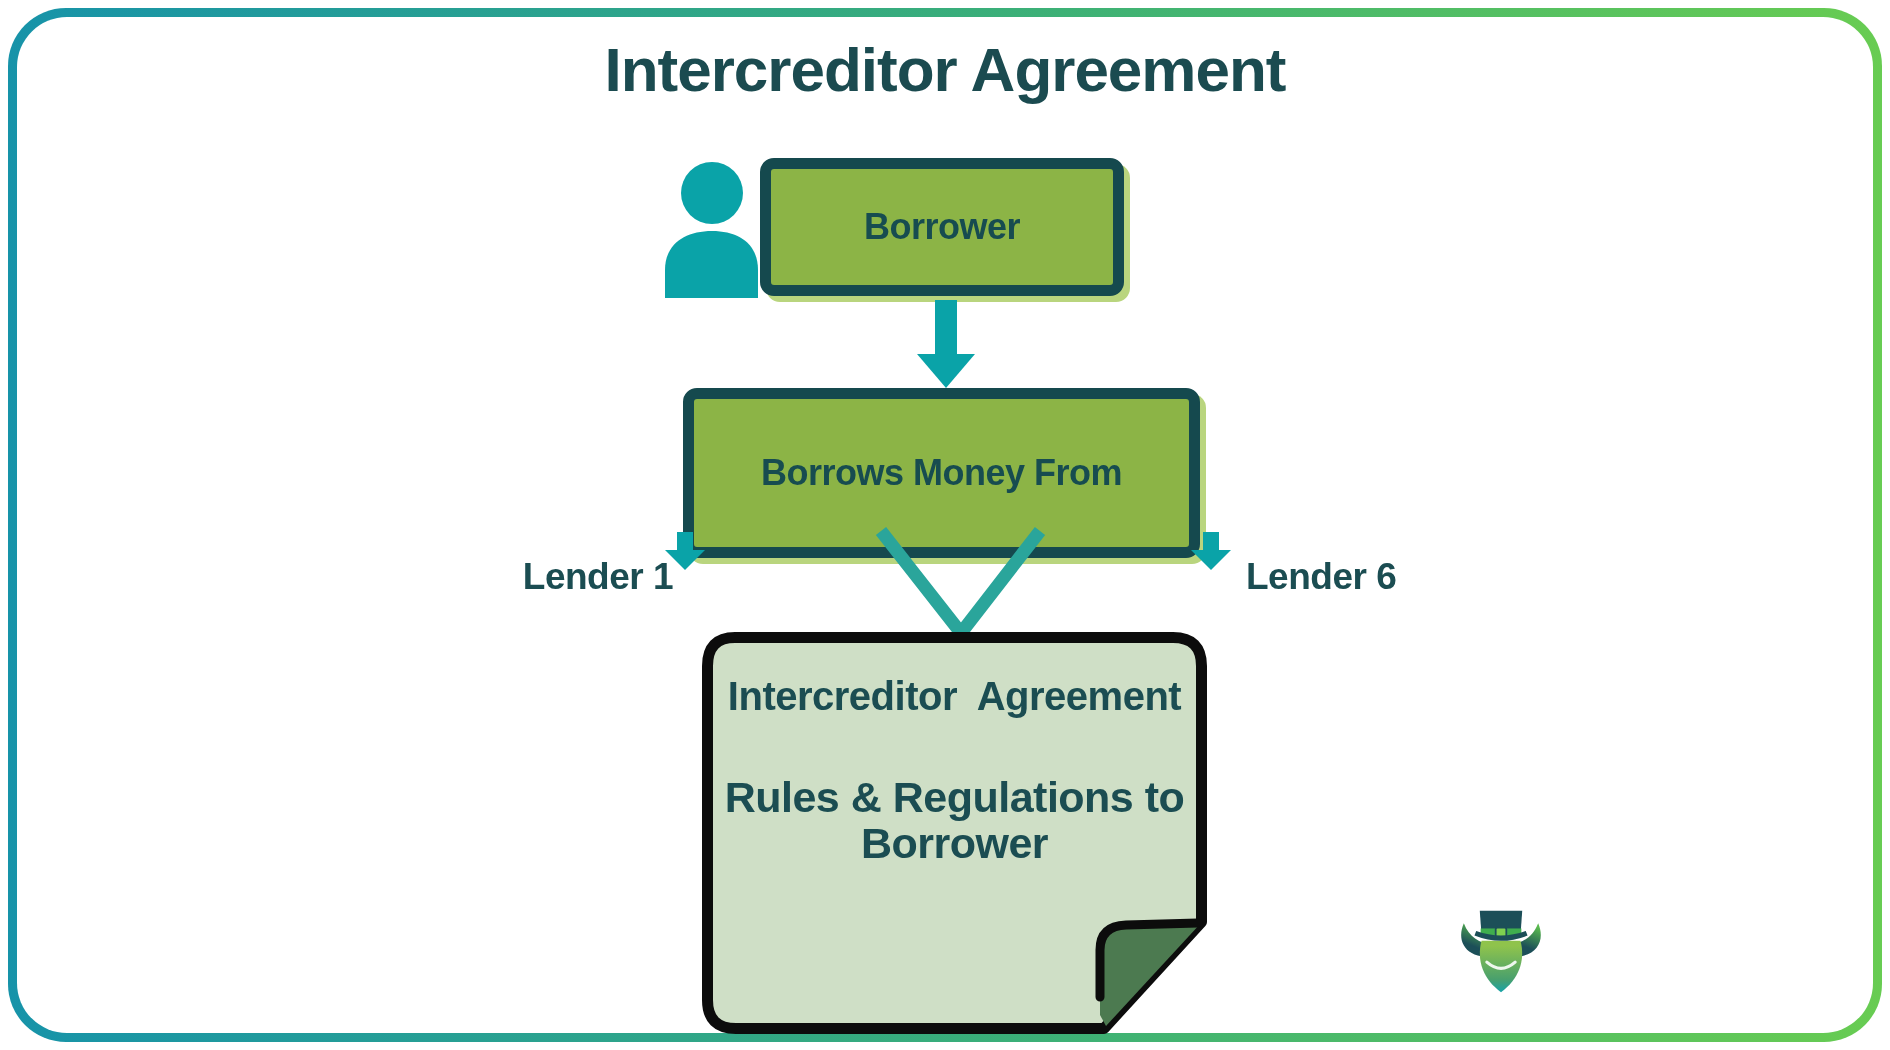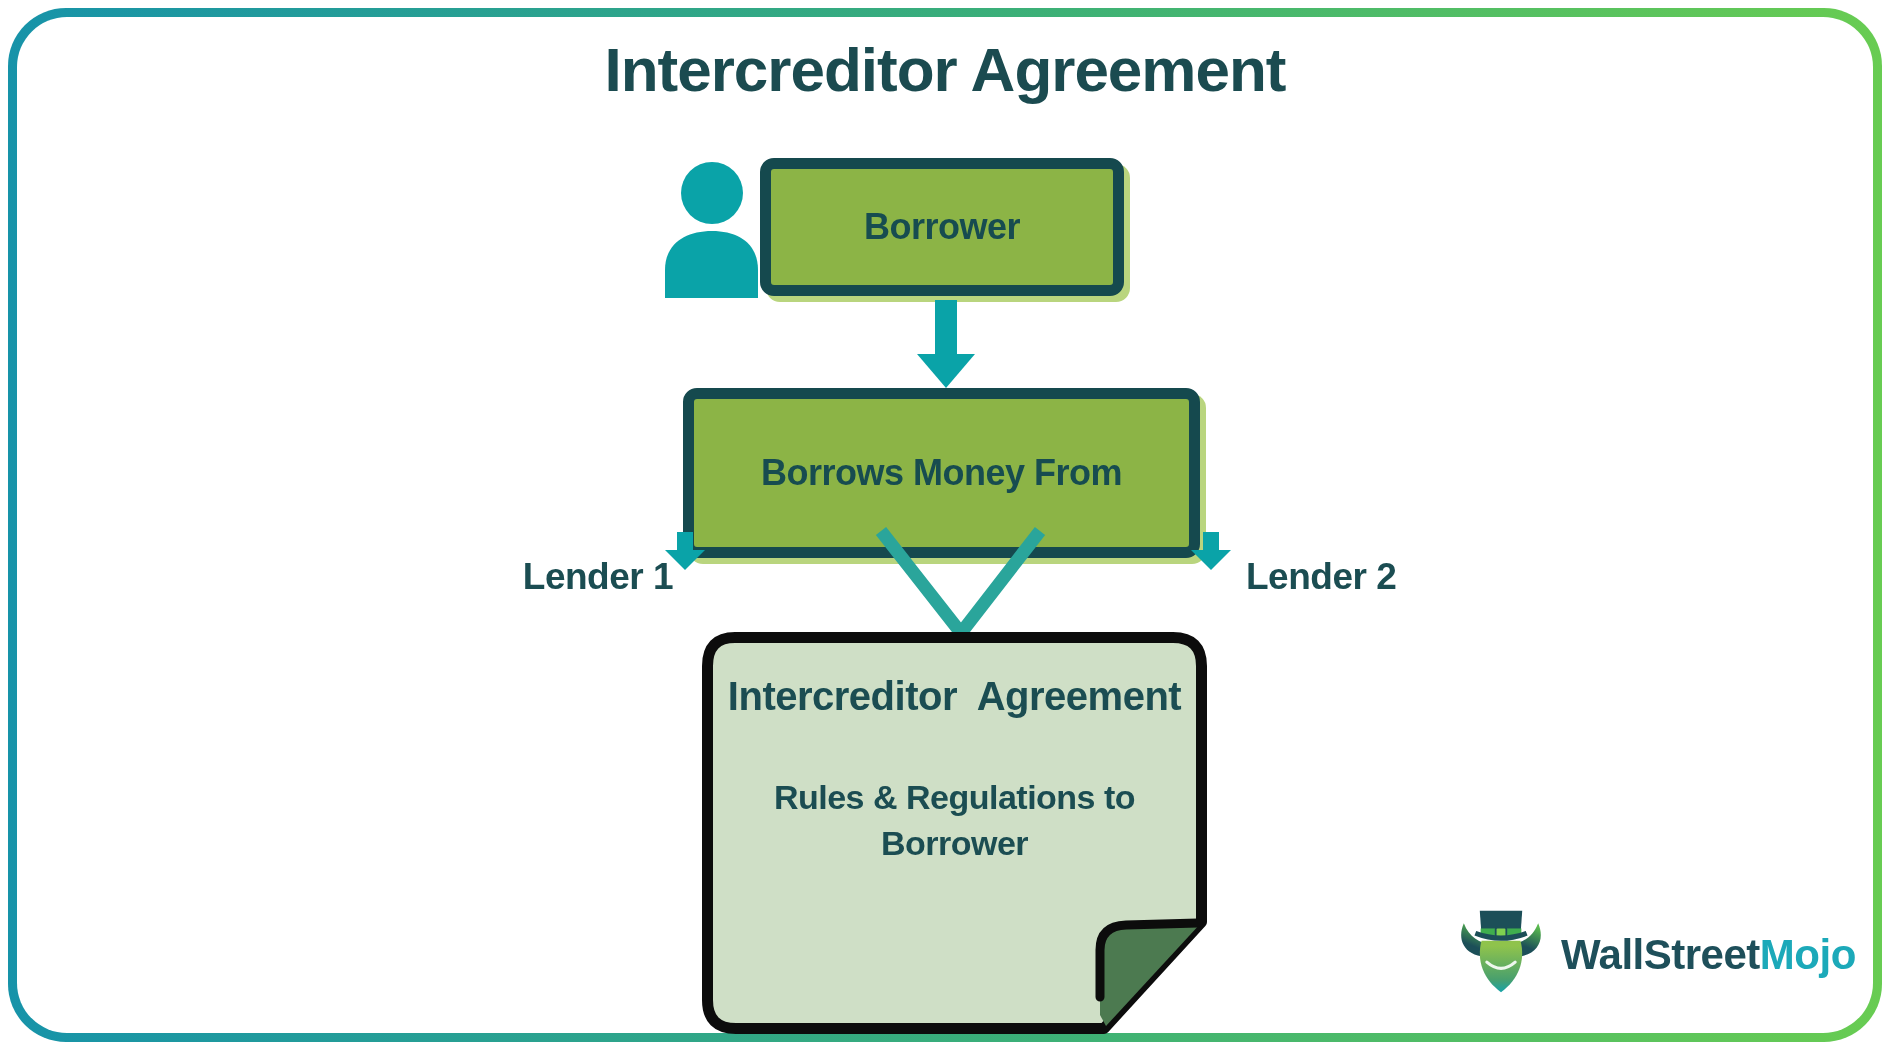--- a/index.html
+++ b/index.html
@@ -46,21 +46,21 @@
   .lender2 { left:1246px; top:556px; }
   .vee { position:absolute; left:873px; top:523px; }
   .note-shape { position:absolute; left:702px; top:632px; }
   .note-heading {
     position:absolute; left:702px; top:674px; width:505px;
     text-align:center; font-size:40px; font-weight:800;
     color:#1b4d52; white-space:pre; letter-spacing:-0.5px;
   }
   .note-body {
     position:absolute; left:702px; top:774px; width:505px;
-    text-align:center; font-size:34px; font-weight:800;
+    text-align:center; font-size:43px; font-weight:800;
     color:#1b4d52; line-height:46px; letter-spacing:-0.5px;
   }
   .note-body div { white-space:pre; }
   .logo {
     position:absolute; left:1455px; top:903px; height:104px;
     display:flex; align-items:center; gap:14px;
   }
   .logo-text { font-size:42px; font-weight:800; letter-spacing:-0.5px; }
   .logo-text .p1 { color:#1e4f5a; }
   .logo-text .p2 { color:#1ca9b9; }
@@ -98,21 +98,21 @@
     <rect x="12" y="0" width="16" height="19" fill="#0aa3a8"></rect>
     <polygon points="0,18 40,18 20,38" fill="#0aa3a8"></polygon>
   </svg>
 
   <svg class="arrow arrow-small-right" width="40" height="38" viewBox="0 0 40 38">
     <rect x="12" y="0" width="16" height="19" fill="#0aa3a8"></rect>
     <polygon points="0,18 40,18 20,38" fill="#0aa3a8"></polygon>
   </svg>
 
   <div class="lender lender1">Lender 1</div>
-  <div class="lender lender2">Lender 2</div>
+  <div class="lender lender2">Lender 6</div>
 
   <svg class="vee" width="175" height="118" viewBox="0 0 175 118">
     <polyline points="8,8 88,110 167,8" fill="none" stroke="#2aa59b" stroke-width="13"></polyline>
   </svg>
 
   <svg class="note-shape" width="505" height="402" viewBox="0 0 505 402">
     <path d="M33 5.5 L471 5.5 Q499.5 5.5 499.5 34 L499.5 290 L402 396.5 L34 396.5 Q5.5 396.5 5.5 368 L5.5 34 Q5.5 5.5 33 5.5 Z" fill="#cfdfc6" stroke="#0c0c0c" stroke-width="11" stroke-linejoin="round"></path>
     <path d="M499 291 L404 394 L398 383 L398 318 Q398 294 424 293 Z" fill="#4c7a50"></path>
     <path d="M398 365 L398 318 Q398 294 424 293 L496 291" fill="none" stroke="#0c0c0c" stroke-width="9" stroke-linecap="round"></path>
   </svg>
@@ -138,16 +138,15 @@
       </defs>
       <path d="M34 58 C10 56 2 38 10 20 C16 36 28 42 40 44 Z" fill="url(#hornG)"></path>
       <path d="M70 58 C94 56 102 38 94 20 C88 36 76 42 64 44 Z" fill="url(#hornG)"></path>
       <path d="M30 40 L74 40 C80 62 72 84 52 98 C32 84 24 62 30 40 Z" fill="url(#faceG)"></path>
       <path d="M36 64 Q52 78 68 64" stroke="#eef7ee" stroke-width="3.5" fill="none" stroke-linecap="round"></path>
       <path d="M28 6 L76 6 L74 34 L30 34 Z" fill="#1c4f58"></path>
       <rect x="29" y="26" width="46" height="9" fill="#3fae4e"></rect>
       <rect x="46" y="25" width="12" height="11" rx="2" fill="#7fd14f" stroke="#1c4f58" stroke-width="2"></rect>
       <path d="M22 34 Q52 46 82 34 L80 29 Q52 39 24 29 Z" fill="#1c4f58"></path>
     </svg>
-    <div class="logo-text"><span class="p1">WallStreet</span><span class="p2">Mojo</span></div>
   </div>
 
 </div>
 
 </body></html>

